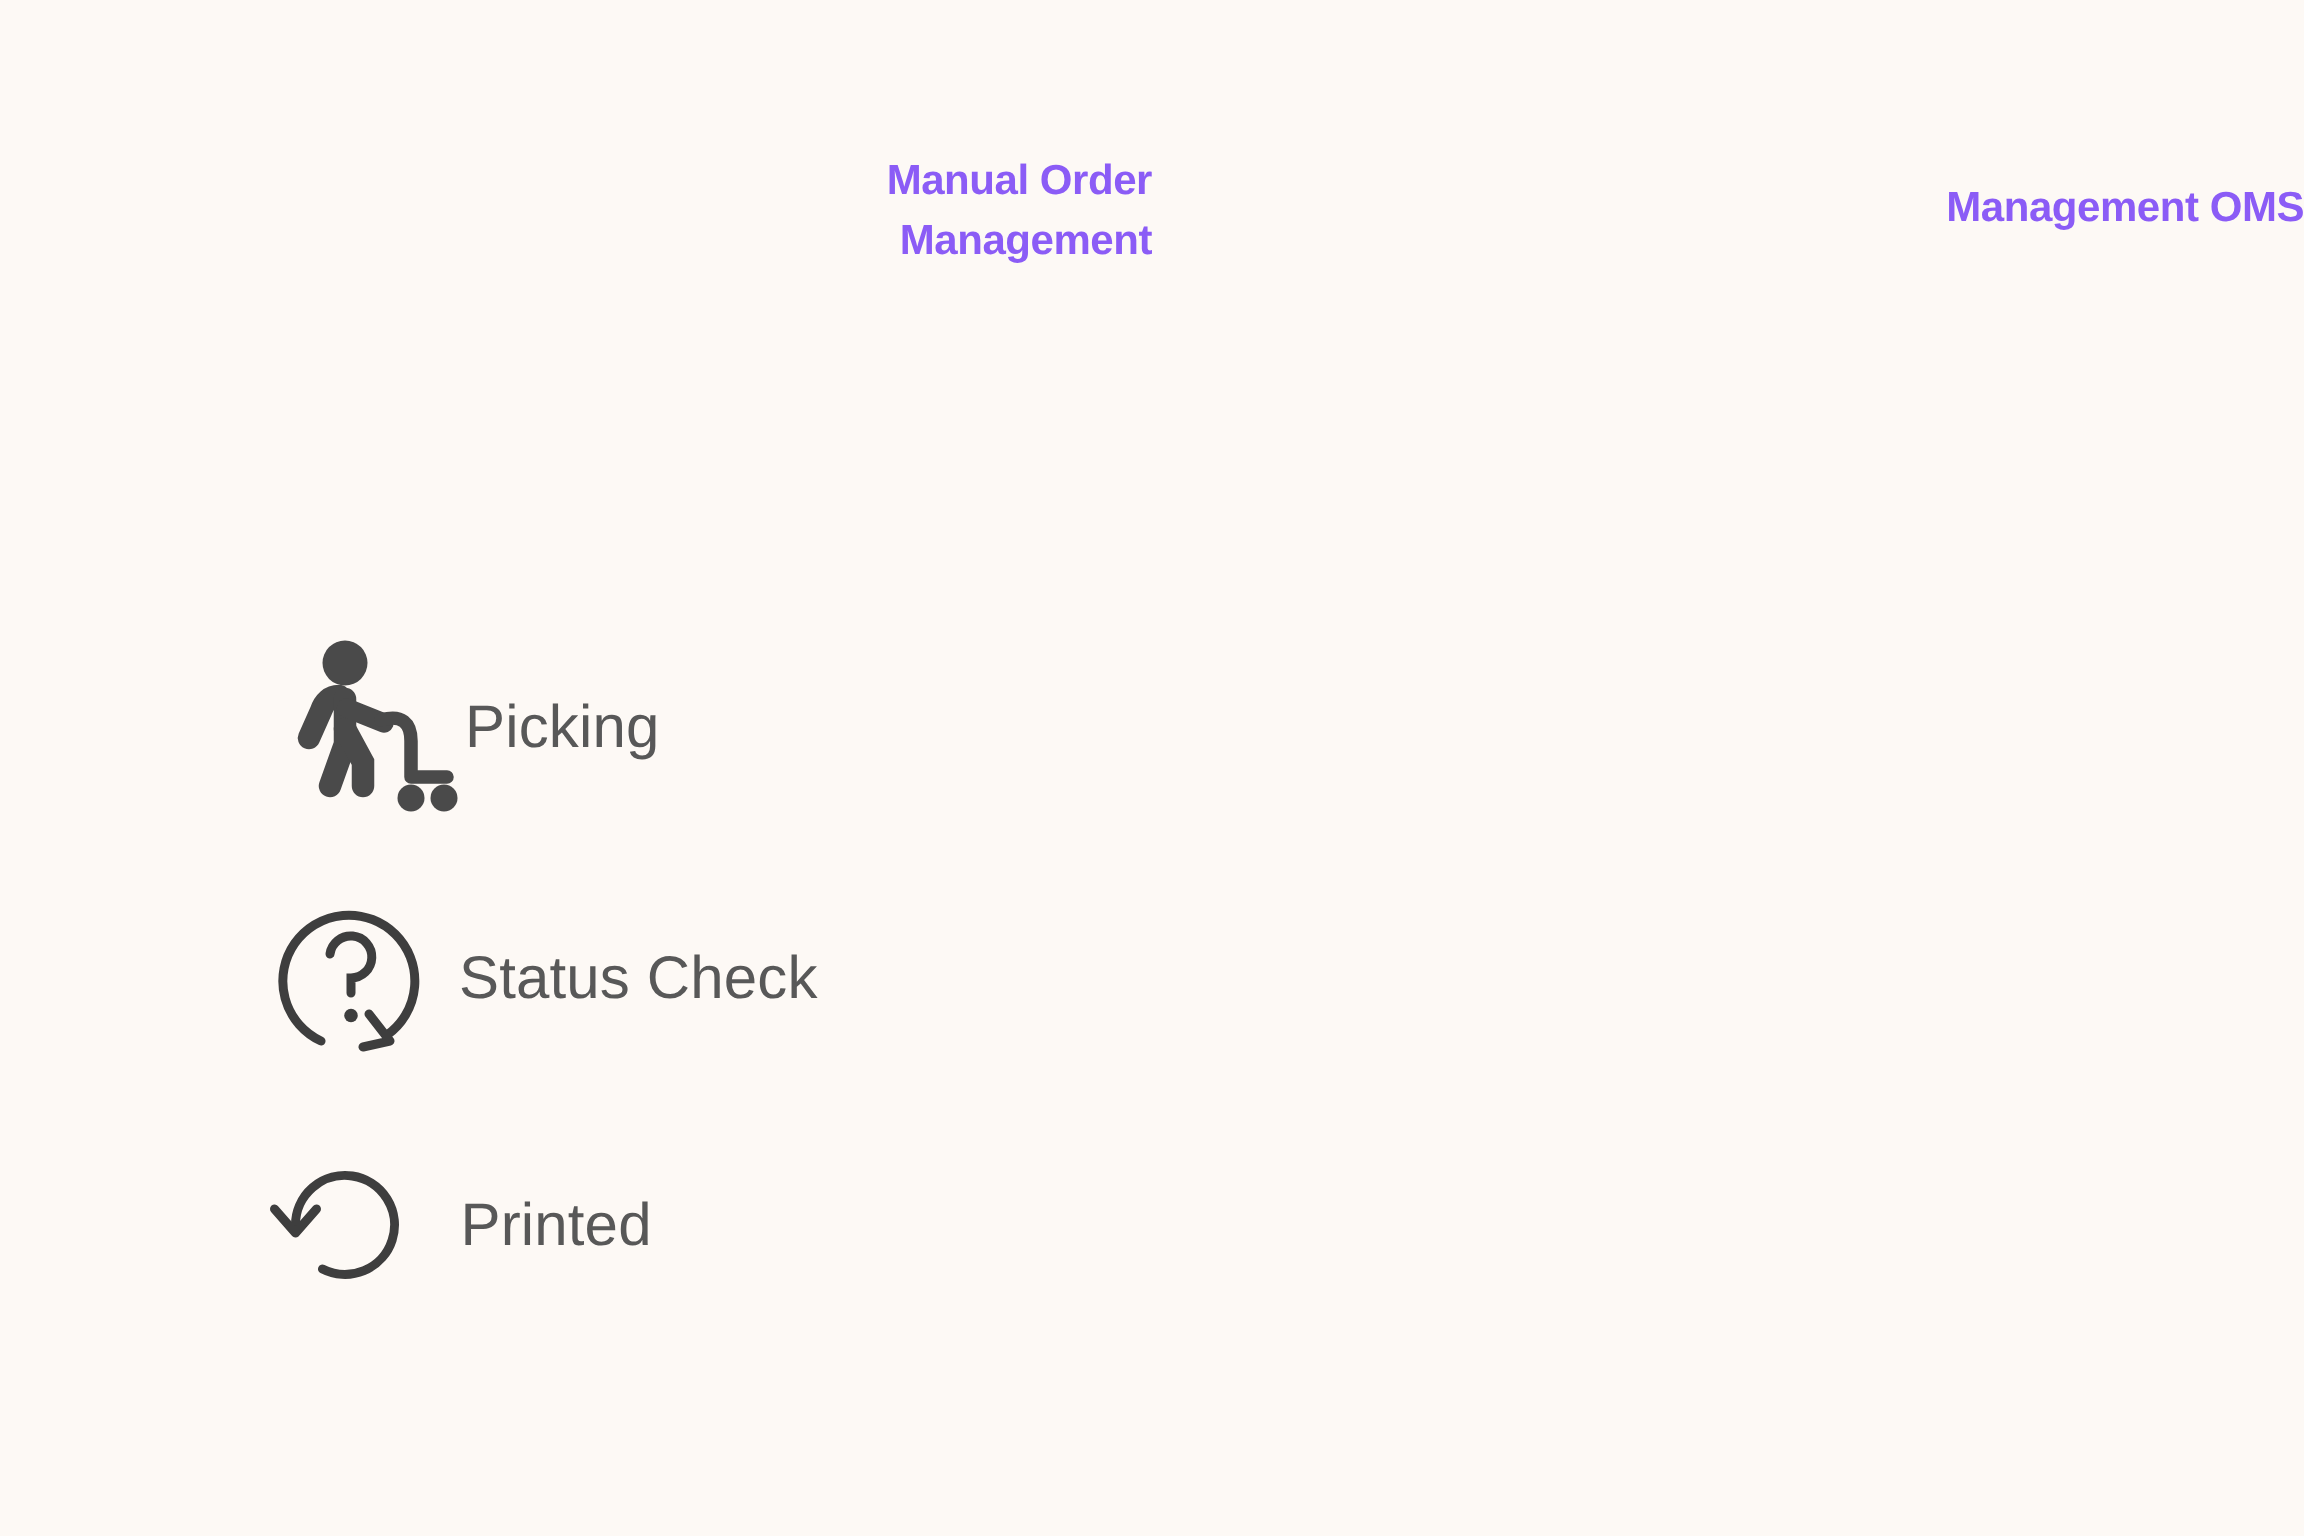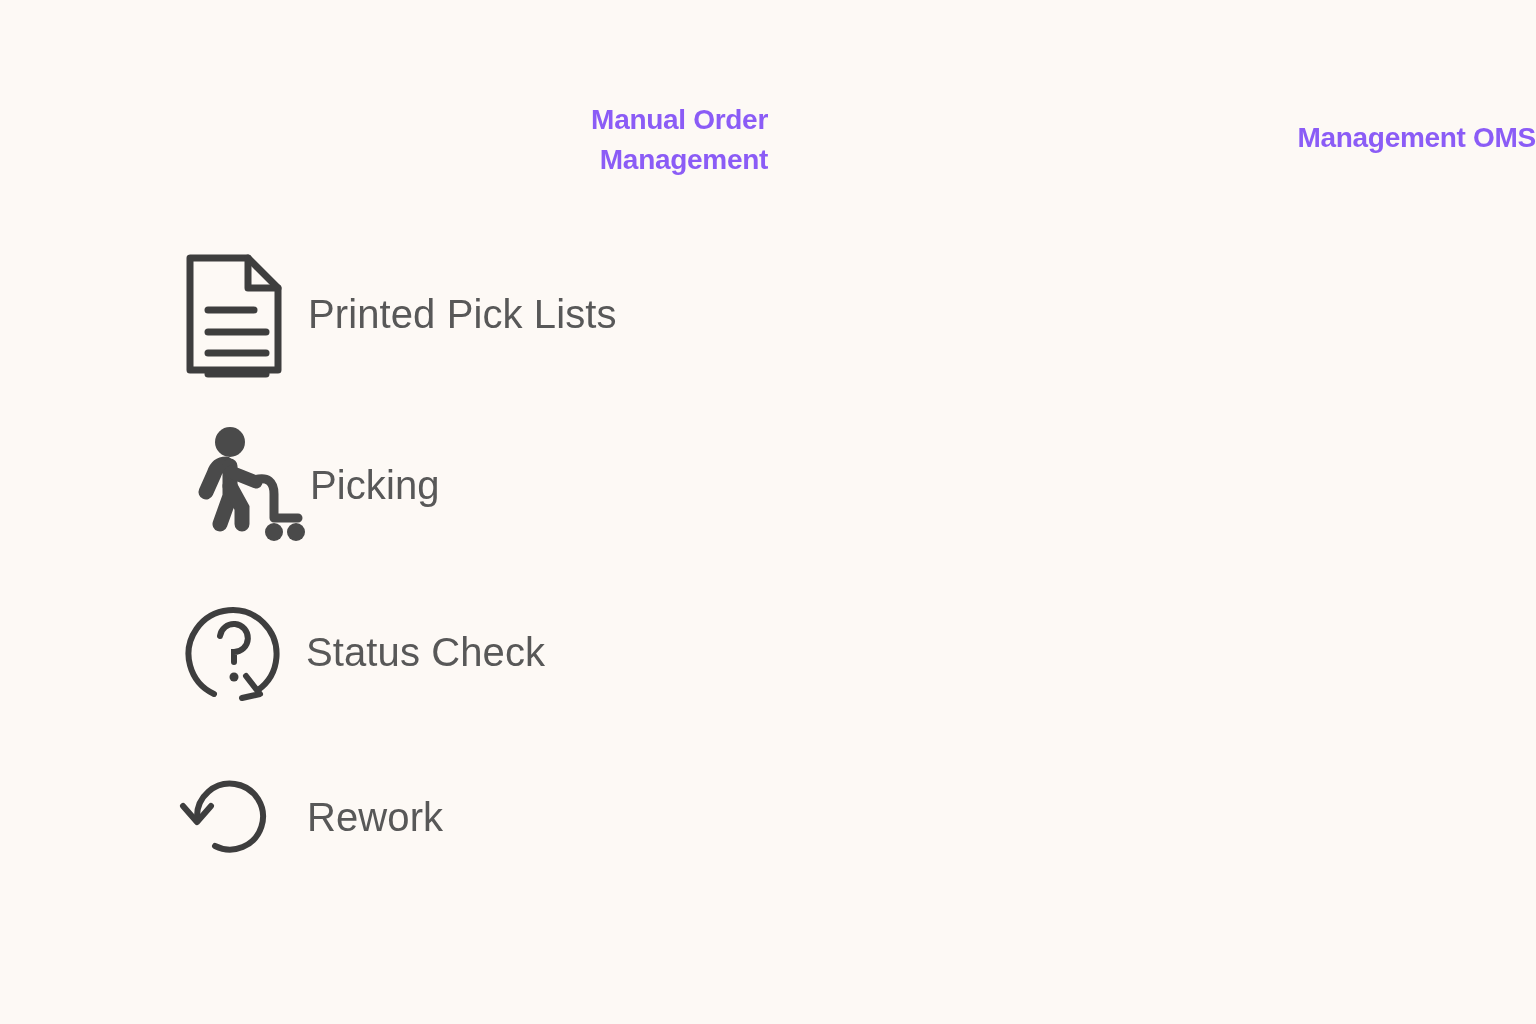--- a/index.html
+++ b/index.html
@@ -88,33 +88,20 @@
 </head>
 <body>
 
 <div class="canvas">
 
   <div class="column column-left">
 
     <div class="column-title">Manual Order
 Management</div>
 
-    <div class="row row-l1">
-      <div class="row-icon">
-        <svg width="104" height="124" viewBox="0 0 104 124">
-          <path d="M8 6 H66 L96 36 V118 H8 Z" fill="none" stroke="#3e3e3e" stroke-width="7" stroke-linejoin="round" stroke-linecap="round"></path>
-          <path d="M66 6 V36 H96" fill="none" stroke="#3e3e3e" stroke-width="7" stroke-linejoin="round" stroke-linecap="round"></path>
-          <line x1="26" y1="58" x2="72" y2="58" stroke="#3e3e3e" stroke-width="7" stroke-linecap="round"></line>
-          <line x1="26" y1="80" x2="84" y2="80" stroke="#3e3e3e" stroke-width="7" stroke-linecap="round"></line>
-          <line x1="26" y1="101" x2="84" y2="101" stroke="#3e3e3e" stroke-width="7" stroke-linecap="round"></line>
-          <line x1="26" y1="122" x2="84" y2="122" stroke="#3e3e3e" stroke-width="7" stroke-linecap="round"></line>
-        </svg>
-      </div>
-      <div class="row-label">Printed Pick Lists</div>
-    </div>
 
     <div class="row row-l2">
       <div class="row-icon">
         <svg width="110" height="122" viewBox="0 0 110 122">
           <circle cx="40" cy="18" r="15" fill="#4a4a4a"></circle>
           <path d="M36 40 C30 40 26 44 24 50 L16 68" stroke="#4a4a4a" stroke-width="15" stroke-linecap="round" fill="none"></path>
           <path d="M40 42 L40 72 L30 100" stroke="#4a4a4a" stroke-width="15" stroke-linecap="round" fill="none"></path>
           <path d="M40 62 L52 84 L52 100" stroke="#4a4a4a" stroke-width="15" stroke-linecap="round" fill="none"></path>
           <path d="M41 48 L66 58" stroke="#4a4a4a" stroke-width="13" stroke-linecap="round" fill="none"></path>
           <path d="M64 56 C78 52 84 58 84 70 L84 94 L108 94" stroke="#4a4a4a" stroke-width="9" stroke-linecap="round" stroke-linejoin="round" fill="none"></path>
@@ -137,21 +124,21 @@
       <div class="row-label">Status Check</div>
     </div>
 
     <div class="row row-l4">
       <div class="row-icon">
         <svg width="110" height="110" viewBox="0 0 110 110">
           <path d="M22 55 A33 33 0 1 1 40 84" fill="none" stroke="#3e3e3e" stroke-width="6" stroke-linecap="round"></path>
           <path d="M8 44 L22 60 L36 44" fill="none" stroke="#3e3e3e" stroke-width="6" stroke-linecap="round" stroke-linejoin="round"></path>
         </svg>
       </div>
-      <div class="row-label">Rework</div>
+      <div class="row-label">Printed</div>
     </div>
 
   </div>
 
   <div class="column column-right">
 
     <div class="column-title">Management OMS</div>
 
   </div>
 

